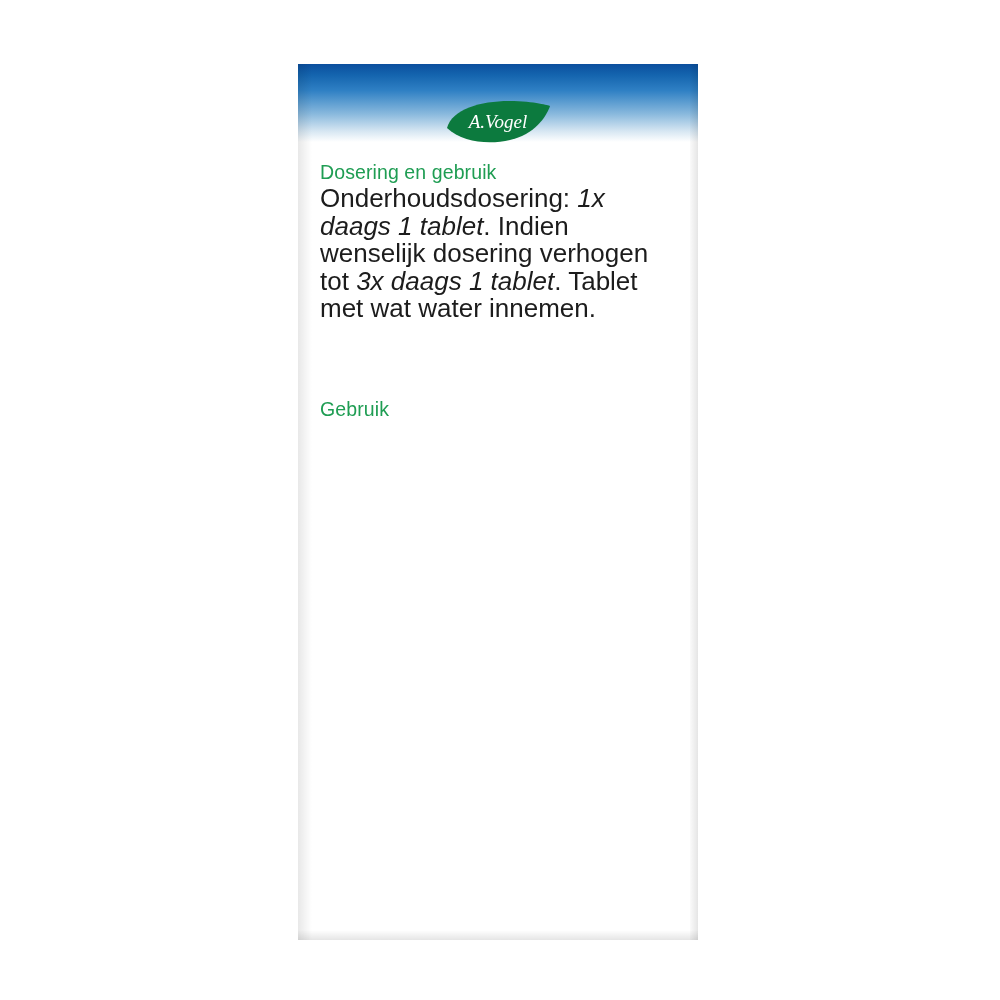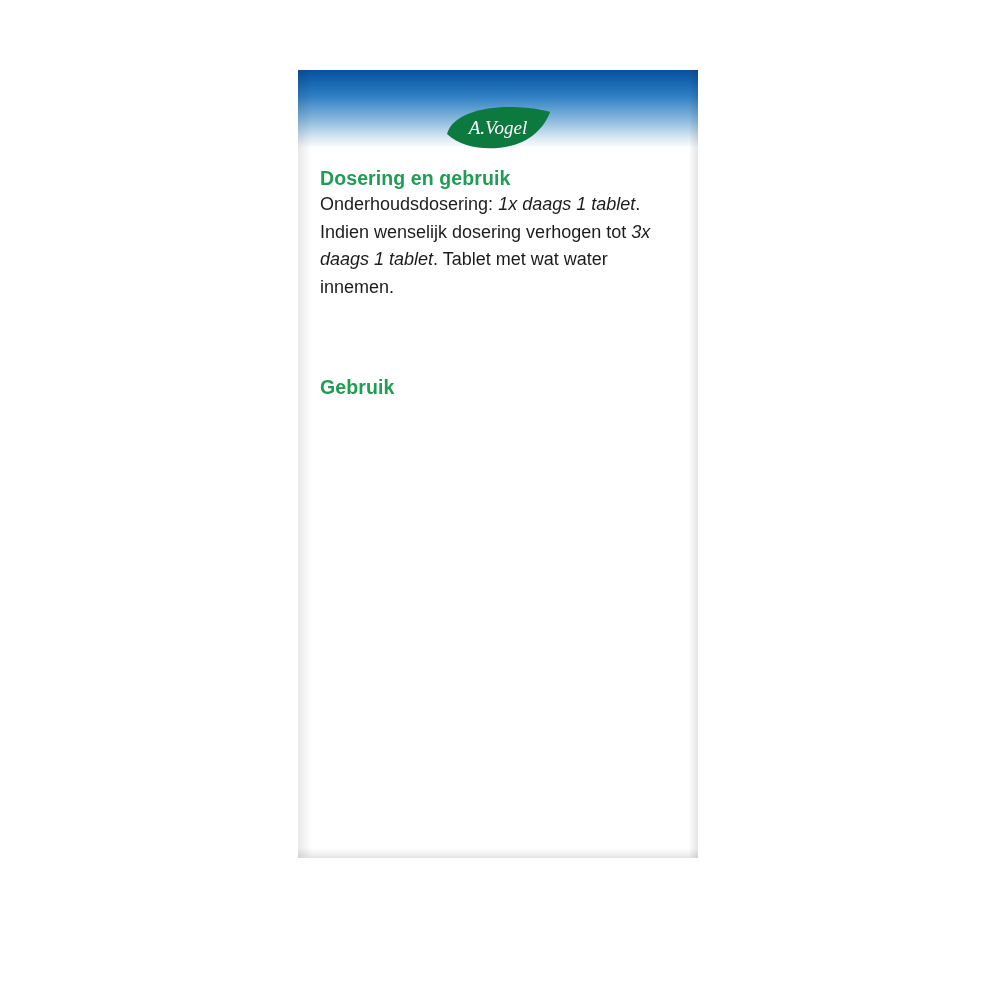--- a/index.html
+++ b/index.html
@@ -7,23 +7,23 @@
     padding: 0;
     background: #ffffff;
     width: 1000px;
     height: 1000px;
     font-family: "Liberation Sans", sans-serif;
   }
 
   #package {
     position: absolute;
     left: 298px;
-    top: 70px;
+    top: 64px;
     width: 400px;
-    height: 788px;
+    height: 876px;
     background: #ffffff;
     box-shadow: 0 0 0 0 rgba(0,0,0,0);
   }
 
   
   #package .edge-right {
     position: absolute;
     right: 0;
     top: 0;
     width: 8px;
@@ -71,29 +71,29 @@
     position: absolute;
     left: 22px;
     top: 96px;
     width: 360px;
   }
 
   h2.section-title {
     margin: 0;
     color: #1f9d53;
     font-size: 19.5px;
-    font-weight: bold;
+    font-weight: normal;
     line-height: 25px;
     letter-spacing: 0.1px;
   }
 
   p.body {
     margin: 0;
     color: #1c1c1c;
-    font-size: 18px;
+    font-size: 26px;
     line-height: 27.5px;
     letter-spacing: 0px;
   }
 
   .em {
     font-style: italic;
   }
 
   .block { margin-bottom: 0; }
   .gap-lg { height: 26px; }

